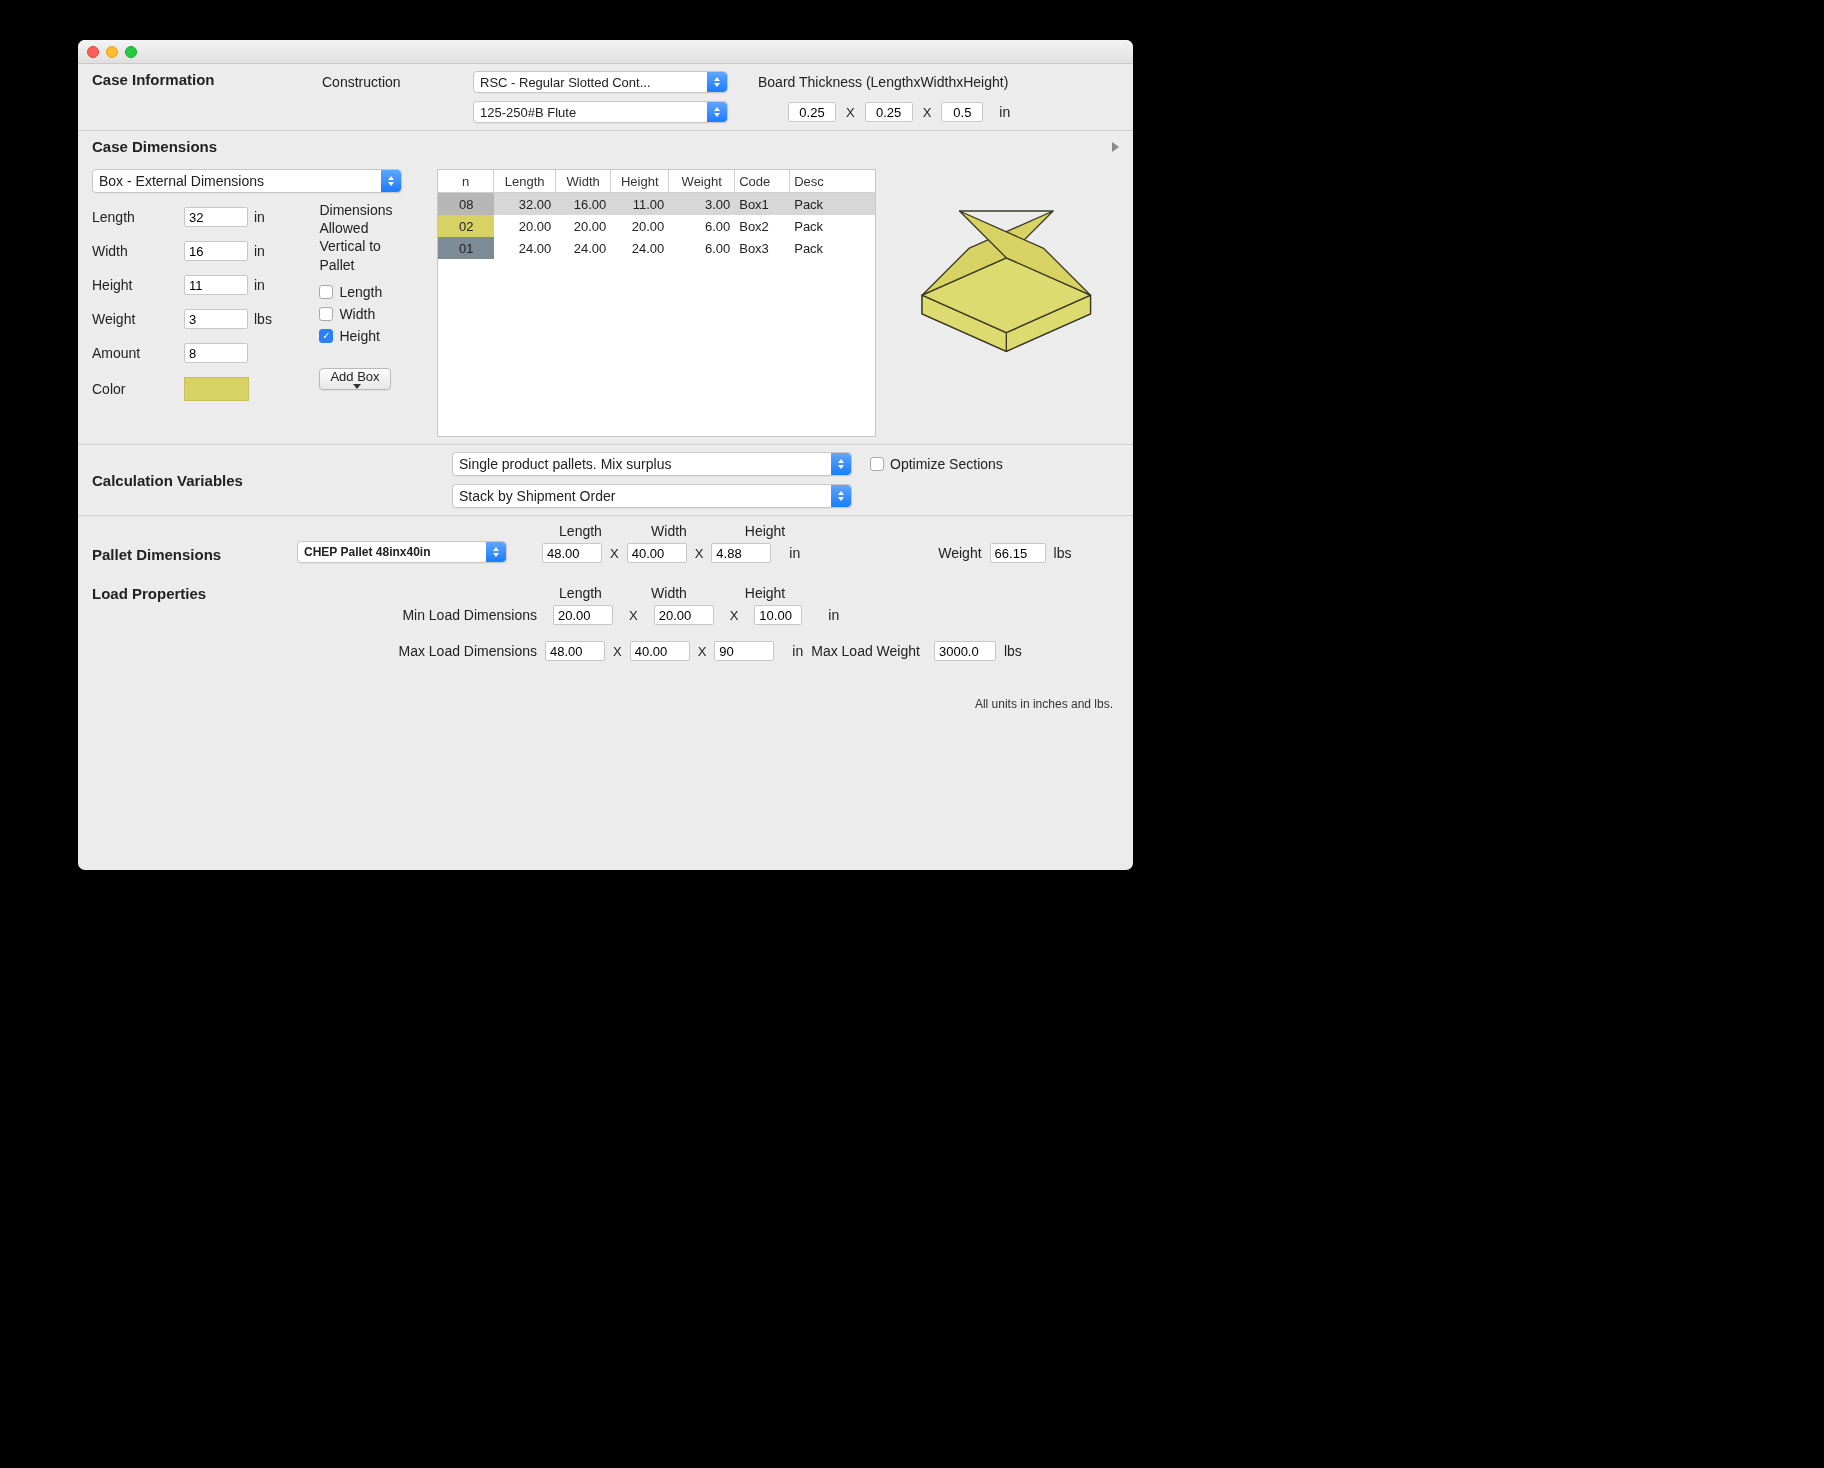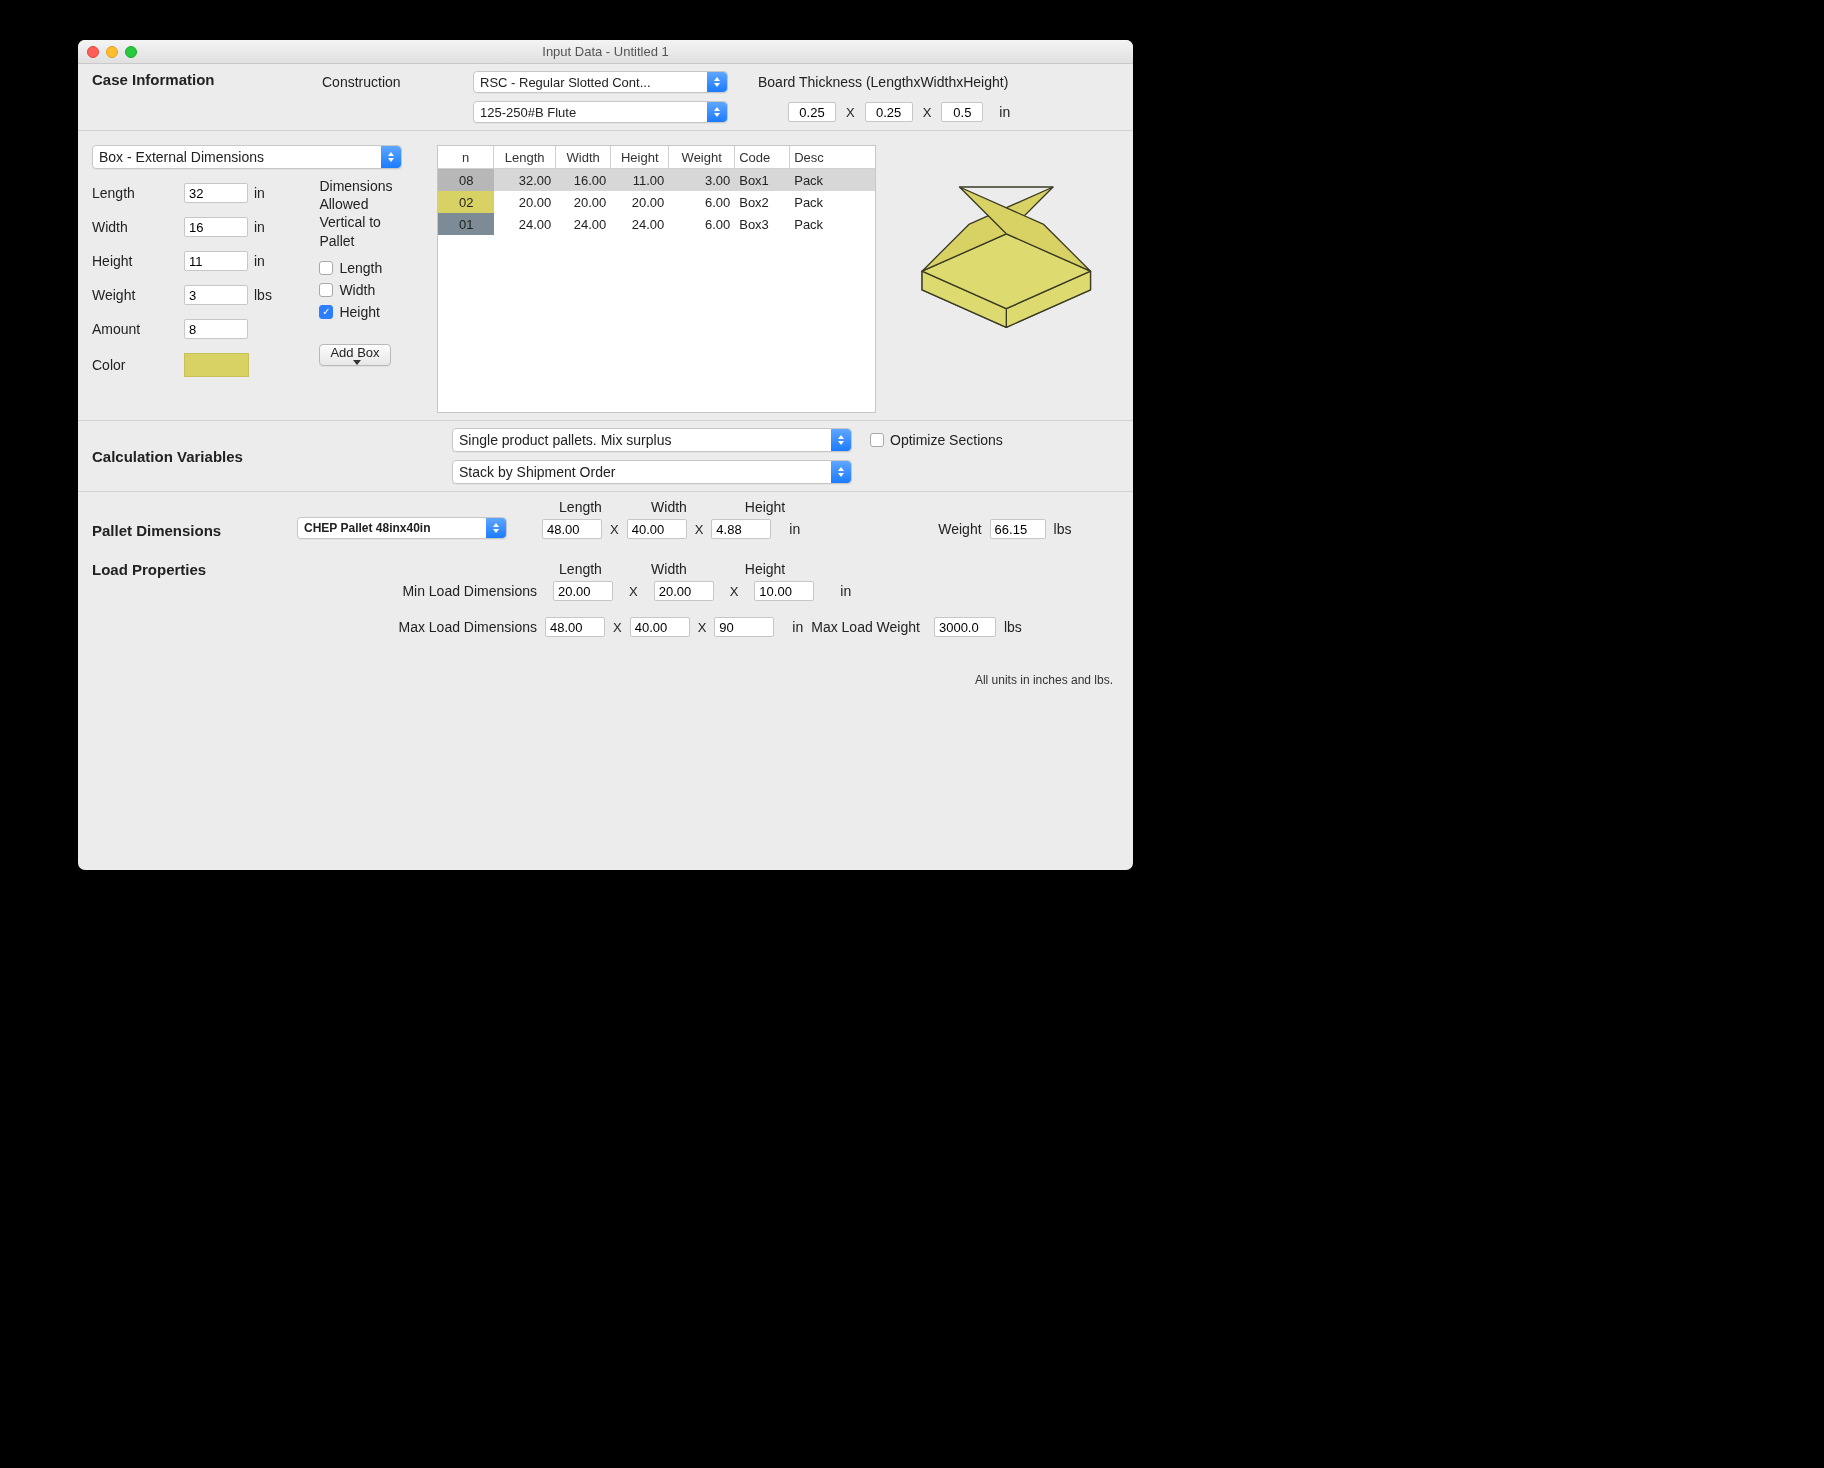--- a/index.html
+++ b/index.html
@@ -106,21 +106,20 @@
 </head>
 <body>
 
 <div class="window">
   <div class="titlebar">
     <div class="traffic">
       <div class="dot red"></div>
       <div class="dot yellow"></div>
       <div class="dot green"></div>
     </div>
-    <div class="title">Input Data - Untitled 1</div>
   </div>
 
   <div class="content">
 
     <div class="row" style="align-items:flex-start;gap:0;">
       <div class="section-head" style="width:230px;">Case Information</div>
       <div style="flex:1;">
         <div class="row" style="gap:16px;">
           <span class="lbl" style="width:135px;">Construction</span>
           <div class="select" style="width:255px;">
@@ -142,20 +141,24 @@
             <span>X</span>
             <input class="inp" style="width: 42px; text-align: center;" value="0.5">
             <span class="lbl" style="margin-left:6px;">in</span>
           </div>
         </div>
       </div>
     </div>
 
     <div class="hr"></div>
 
+    <div class="row" style="align-items:center;">
+      <div class="section-head" style="flex:1;">Case Dimensions</div>
+      <div class="disclosure"></div>
+    </div>
 
     <div class="row" style="align-items:flex-start;margin-top:14px;gap:18px;">
 
       <div style="width:320px;">
         <div class="select" style="width:310px;height:24px;font-size:14px;">
           <span>Box - External Dimensions</span>
             <div class="chev"></div>
         </div>
         <div style="display:grid;grid-template-columns:92px 64px 30px;row-gap:14px;margin-top:14px;align-items:center;">
           <span class="lbl">Length</span>
@@ -326,21 +329,21 @@
           <span class="lbl" style="width:77px;text-align:center;">Length</span>
           <span class="lbl" style="width:100px;text-align:center;">Width</span>
           <span class="lbl" style="width:92px;text-align:center;">Height</span>
         </div>
         <div class="row" style="gap:16px;margin-top:4px;">
           <span class="lbl" style="width:190px;text-align:right;">Min Load Dimensions</span>
           <input class="inp" style="width: 60px;" value="20.00">
           <span>X</span>
           <input class="inp" style="width: 60px;" value="20.00">
           <span>X</span>
-          <input class="inp" style="width: 60px;" value="10.00">
+          <input class="inp" style="width: 48px;" value="10.00">
           <span class="lbl" style="margin-left:10px;">in</span>
         </div>
         <div class="row" style="gap:8px;margin-top:16px;">
           <span class="lbl" style="width:190px;text-align:right;">Max Load Dimensions</span>
           <input class="inp" style="width: 60px;" value="48.00">
           <span>X</span>
           <input class="inp" style="width: 60px;" value="40.00">
           <span>X</span>
           <input class="inp" style="width: 60px;" value="90">
           <span class="lbl" style="margin-left:10px;">in</span>

